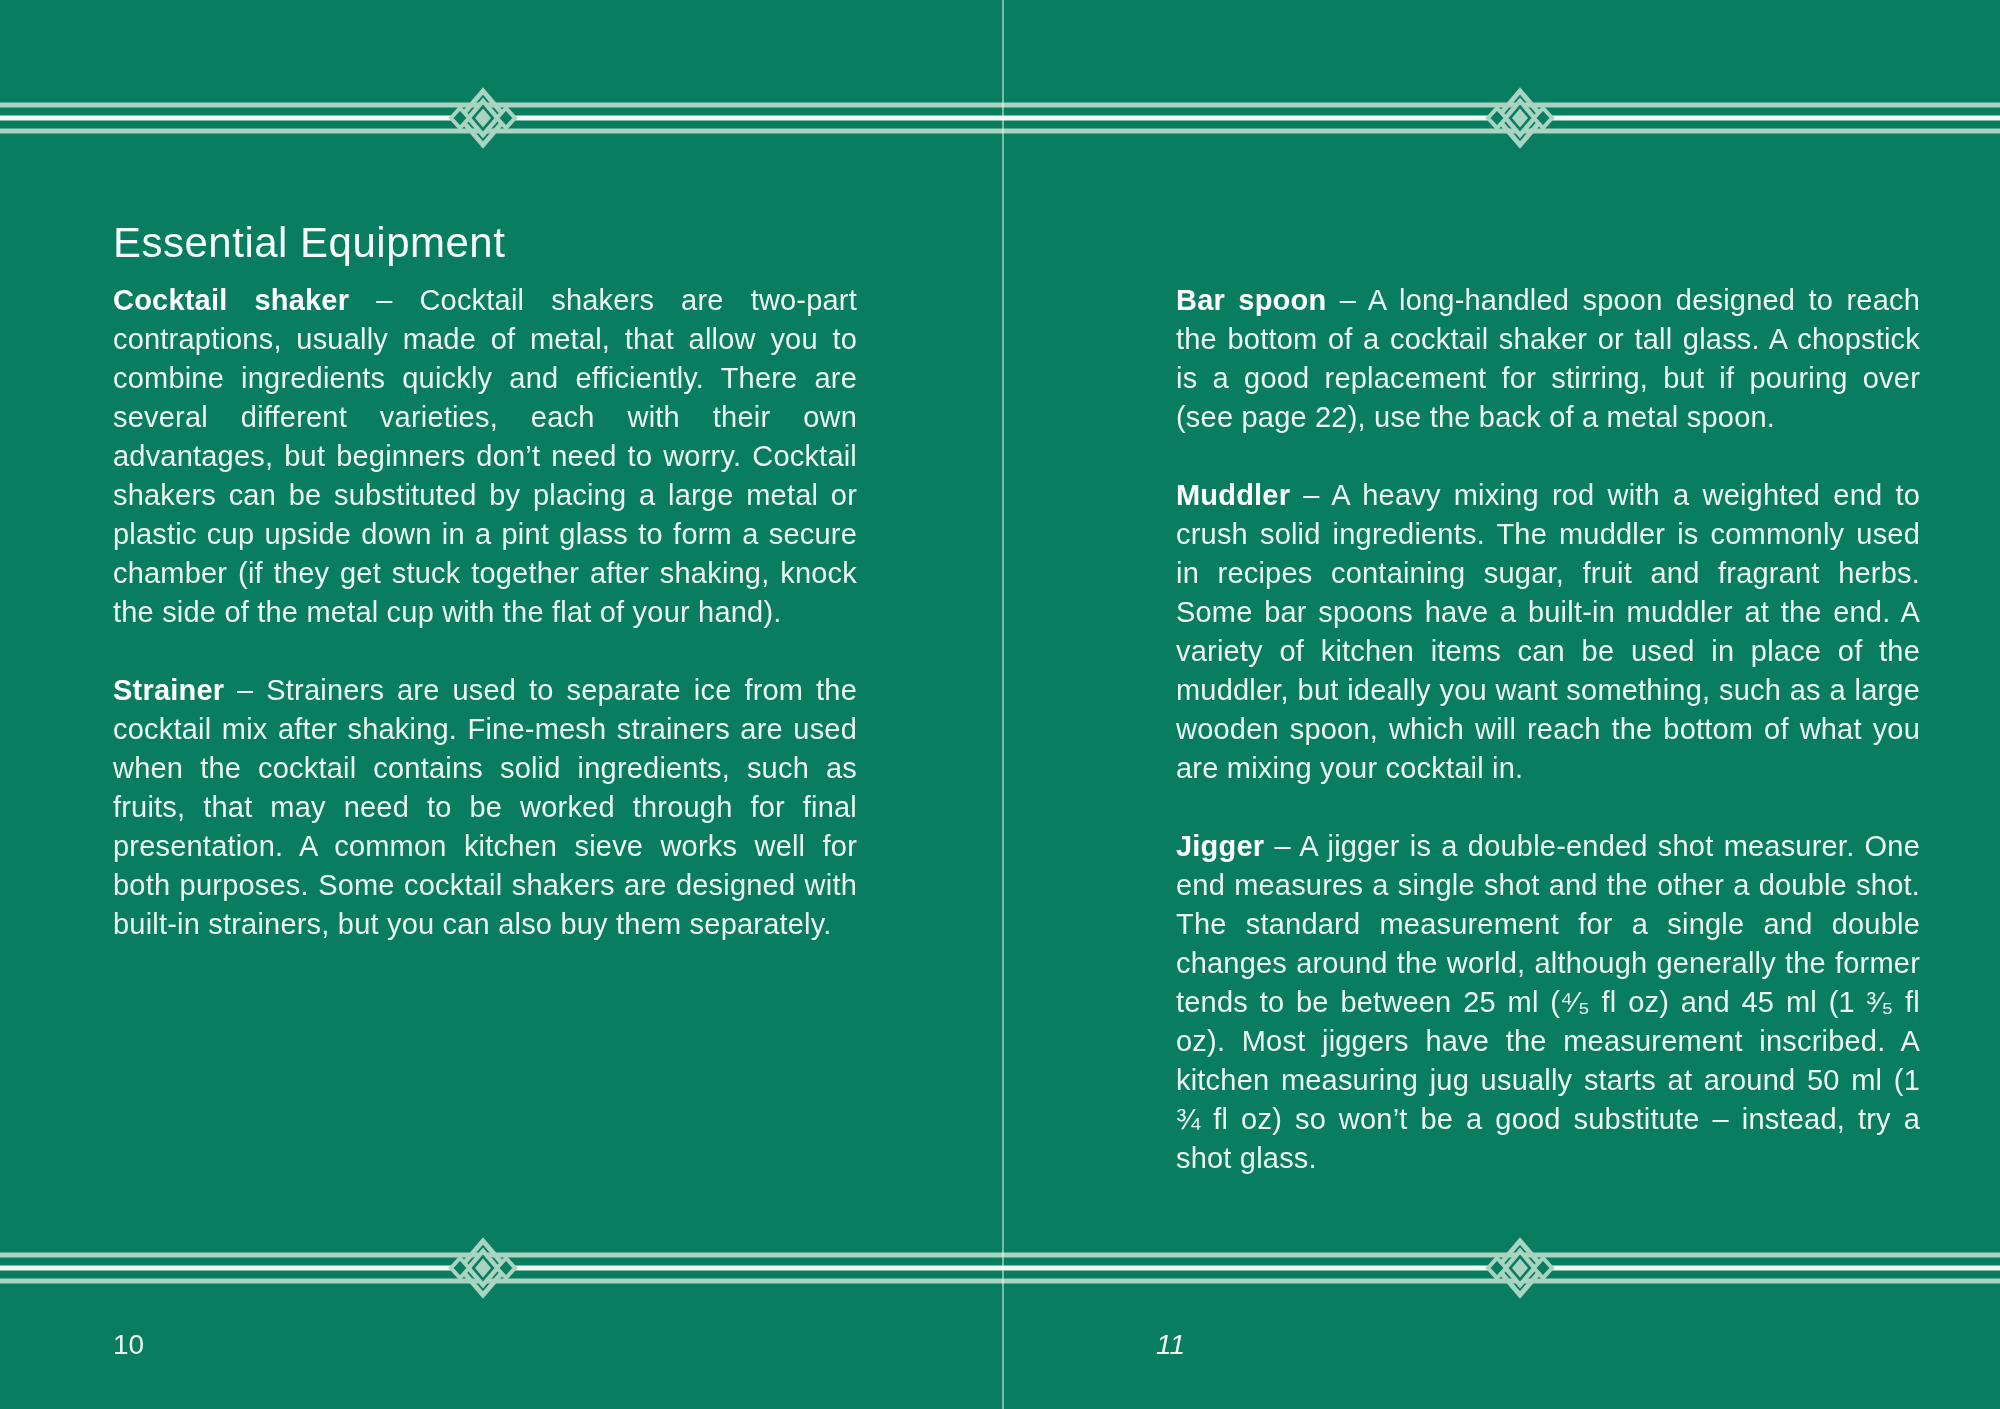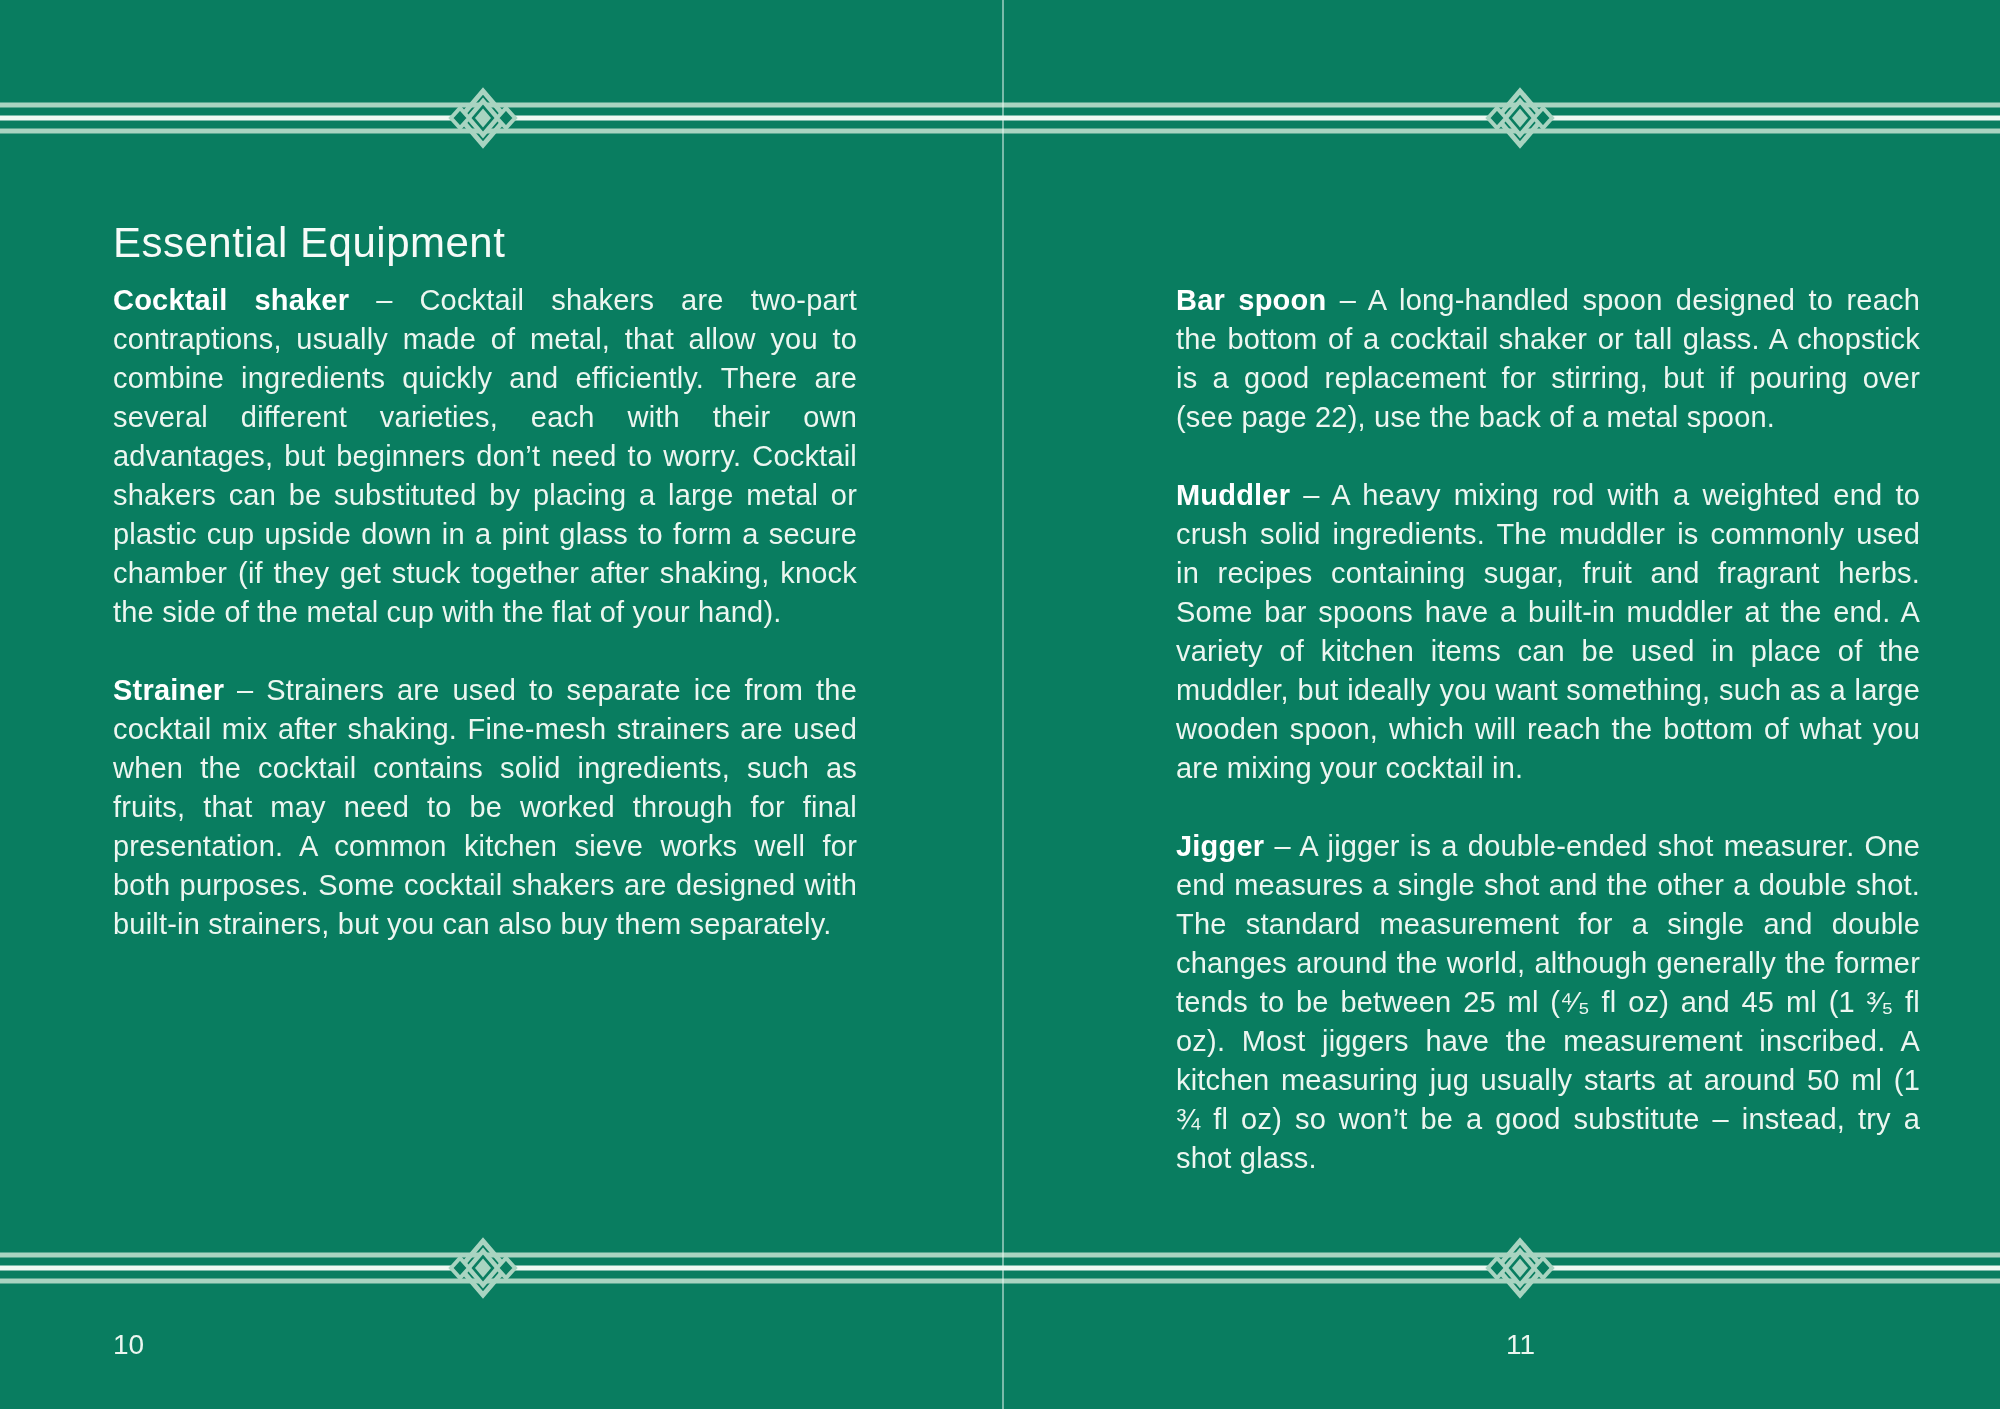--- a/index.html
+++ b/index.html
@@ -57,21 +57,21 @@
   }
   p.entry { margin: 0 0 39px 0; }
   p.entry:last-child { margin-bottom: 0; }
   p.entry b { color: var(--term); font-weight: 700; }
 
   .page-number {
     position: absolute; top: 1329px;
     font-size: 28px; color: var(--text);
   }
   .page-number.left  { left: 113px; }
-  .page-number.right { left: 1156px; width: 729px; text-align: center; }
+  .page-number.right { left: 1156px; width: 729px; text-align: left; font-style: italic; }
 </style>
 </head>
 <body>
 
 <div class="spread">
 
   <svg class="border top" width="2000" height="90" viewBox="0 0 2000 90" aria-hidden="true">
     <defs>
       <g id="ornament">
         <polygon class="orn-outline" points="-23,0 0,-27 23,0 0,27"></polygon>

